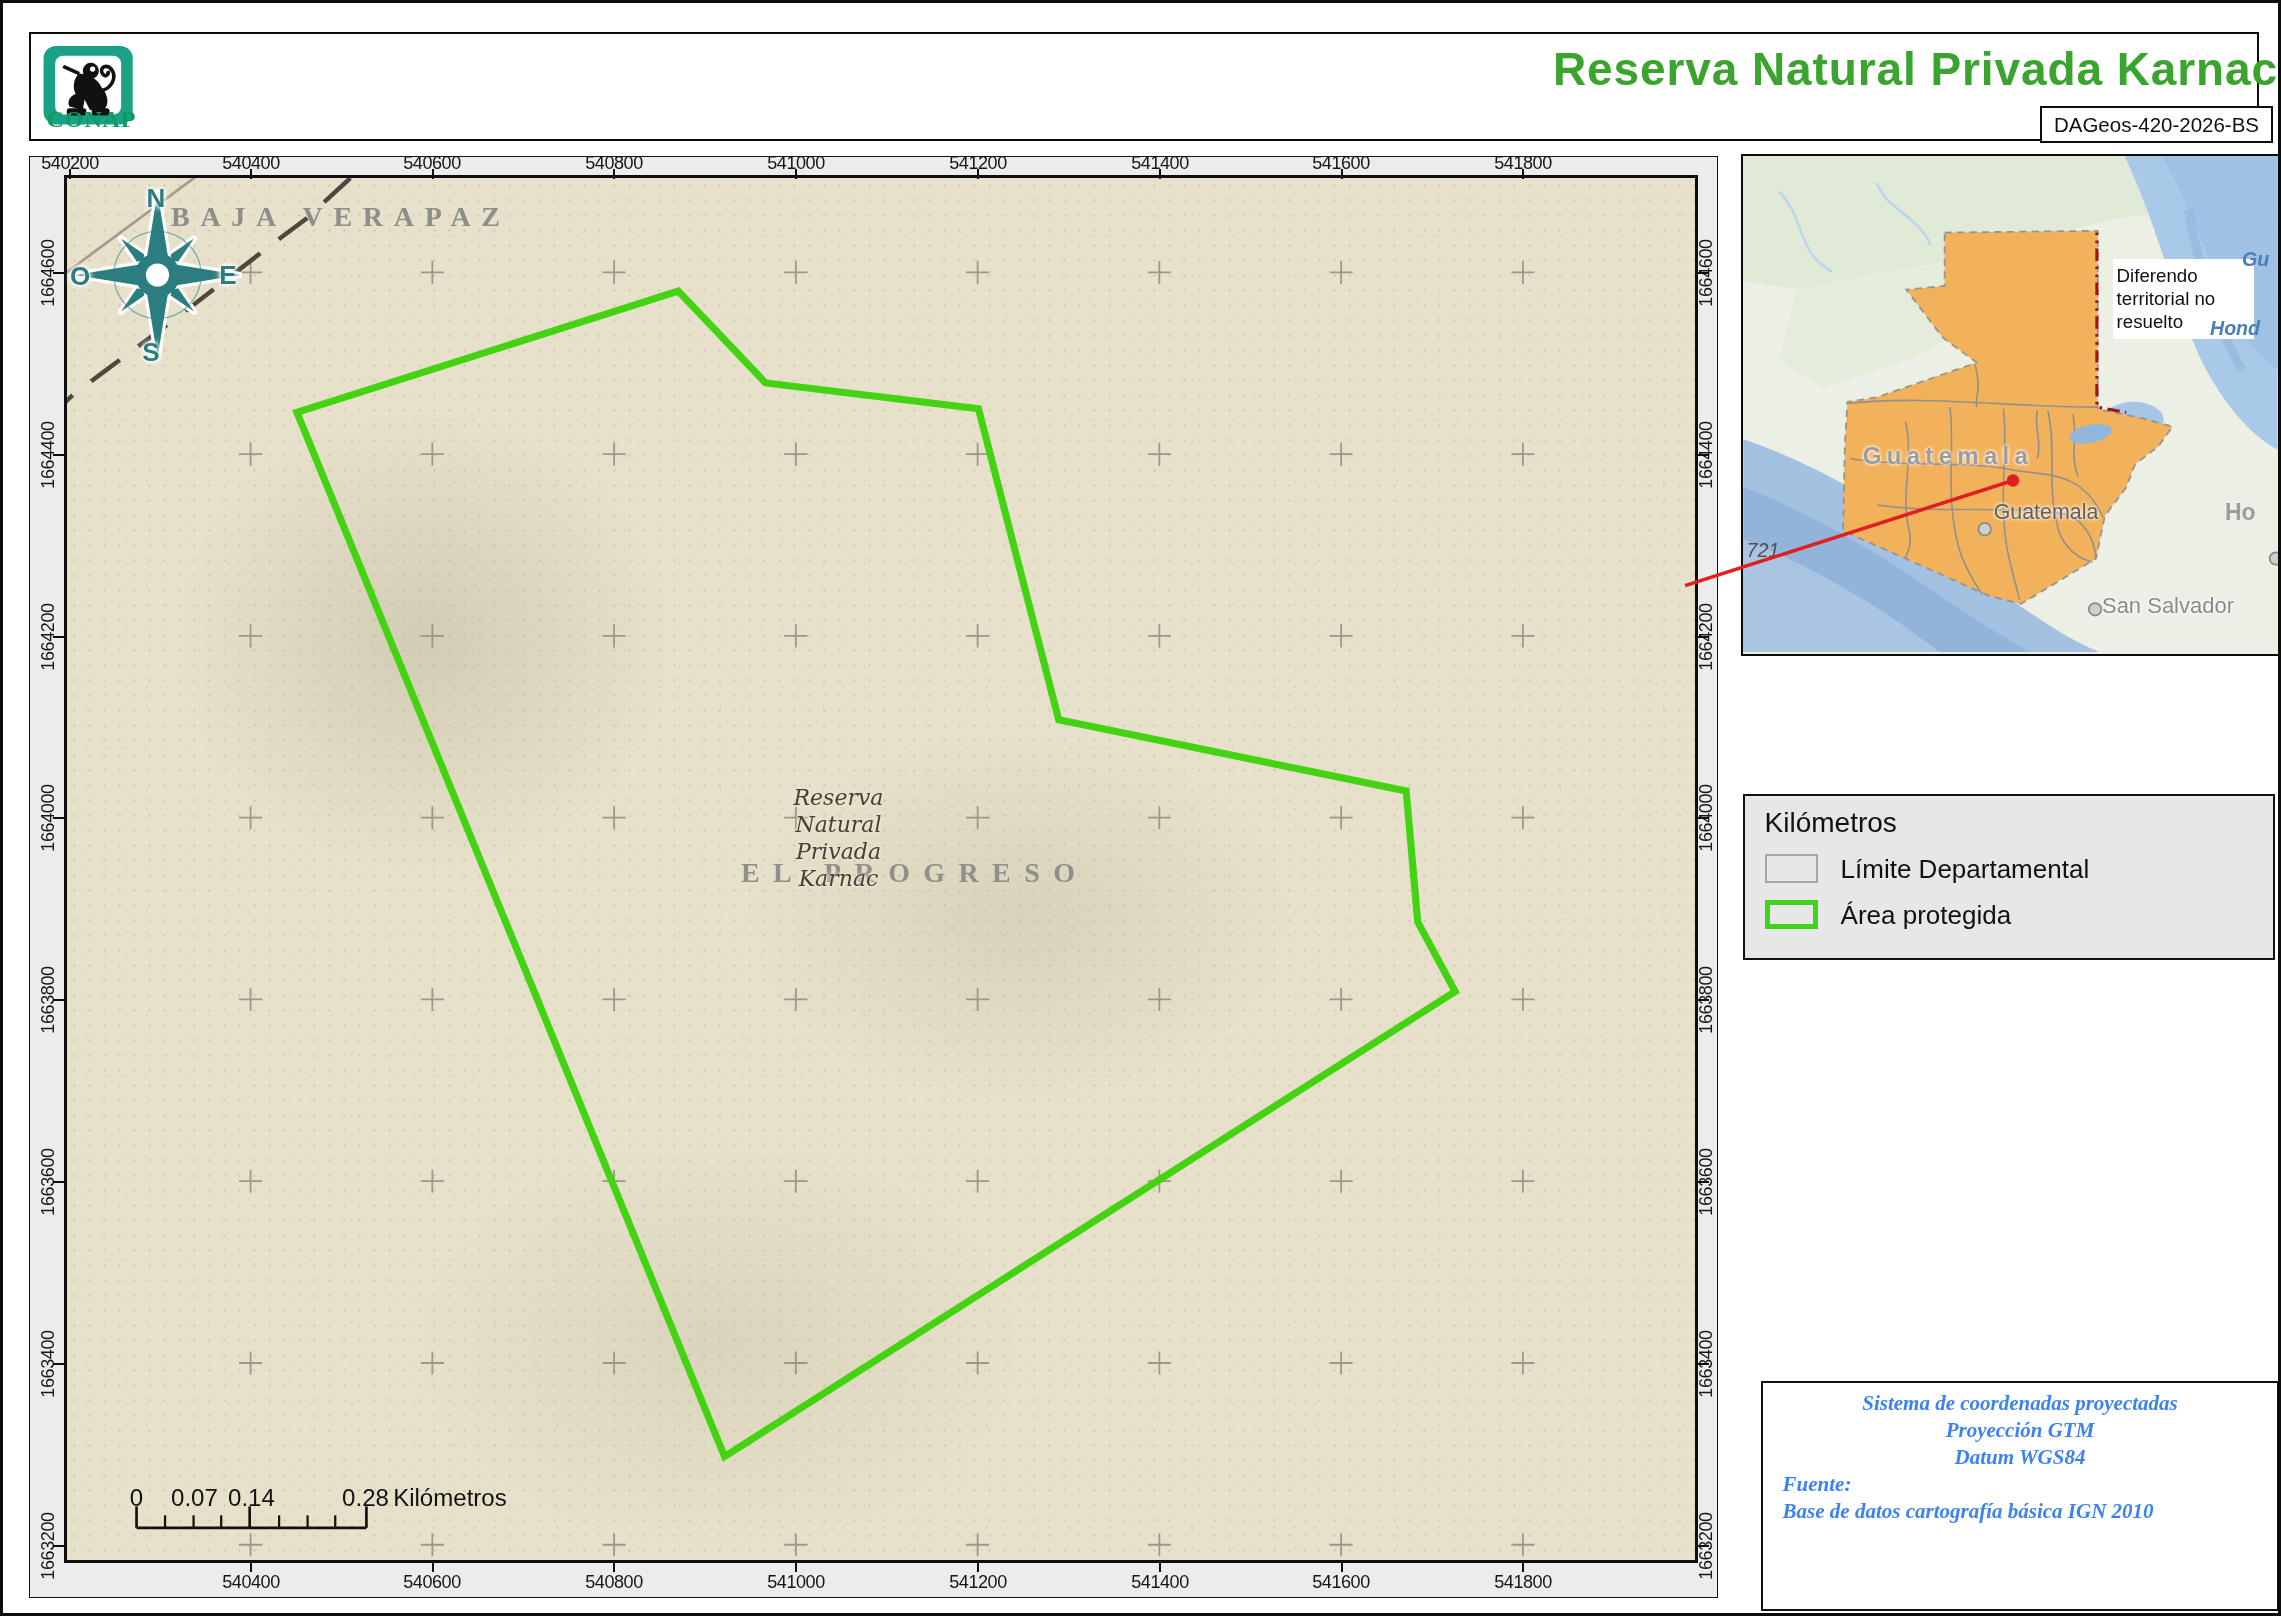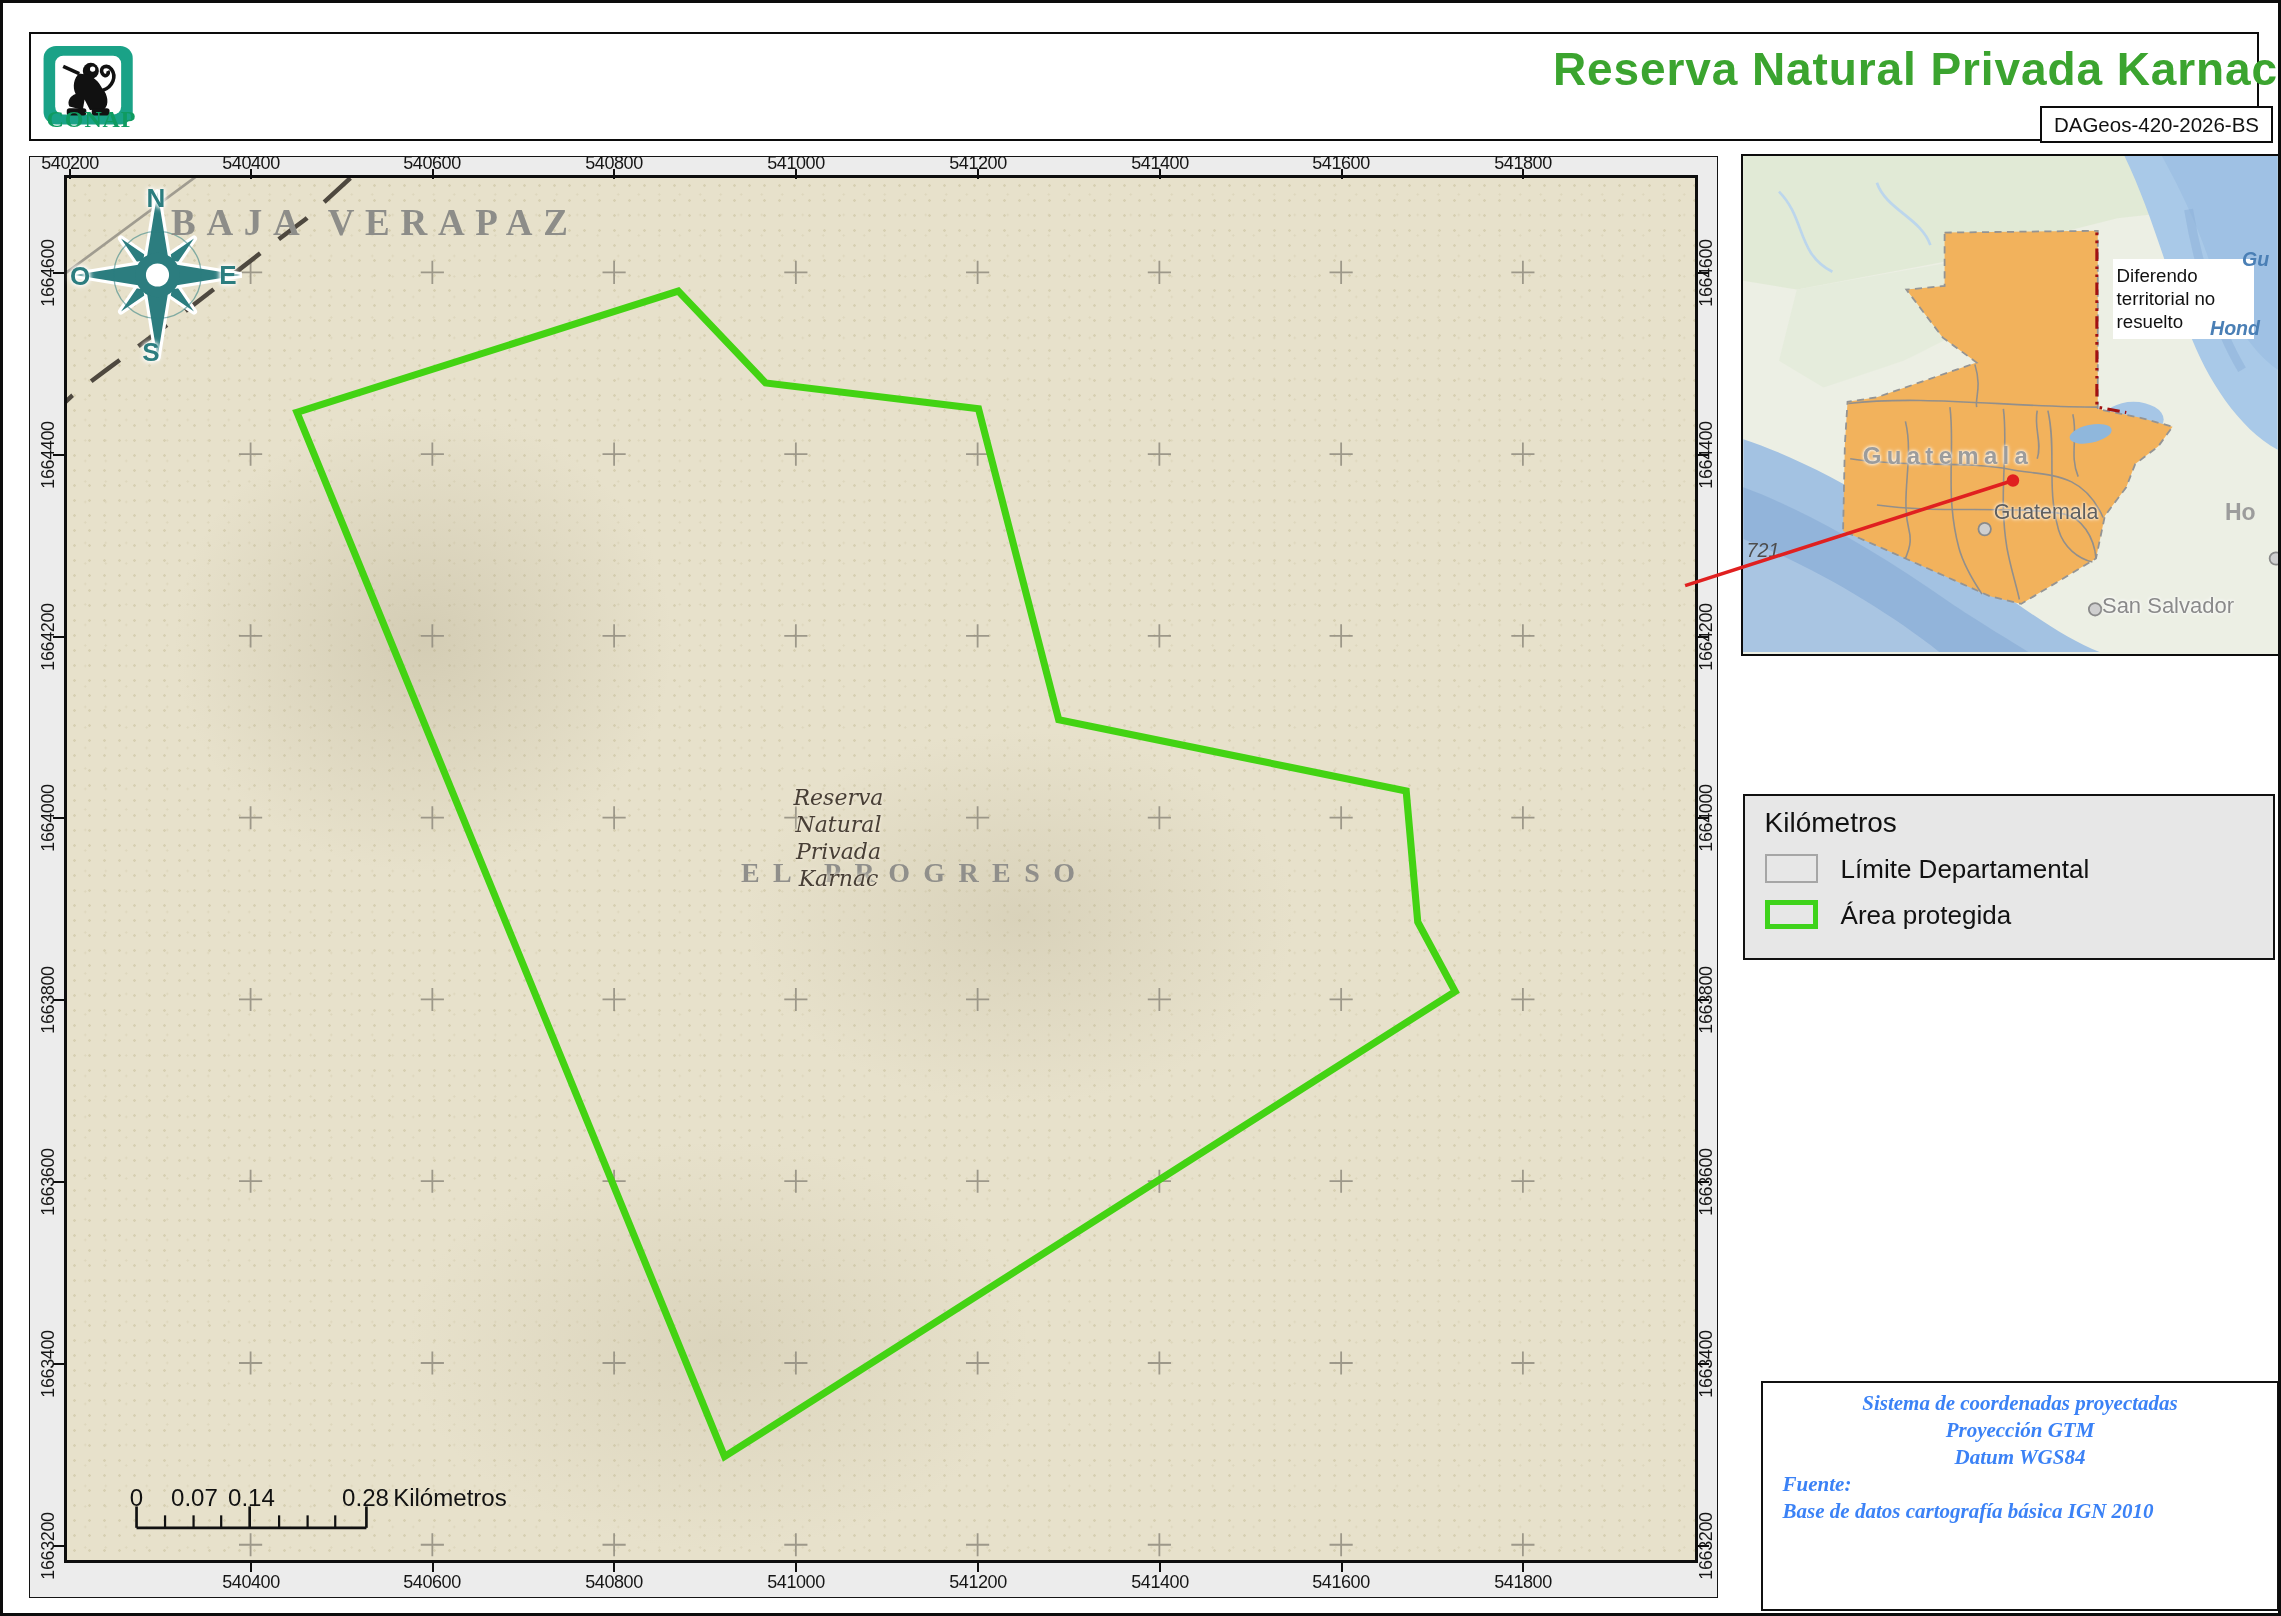--- a/index.html
+++ b/index.html
@@ -145,21 +145,21 @@
     </g>
     <circle cx="93" cy="100" r="49" fill="none" stroke="#2c7d7f" stroke-width="1.5" opacity="0.55"></circle>
     <circle cx="93" cy="100" r="25" fill="#2c7d7f"></circle>
     <circle cx="93" cy="100" r="13" fill="#ffffff"></circle>
   </svg>
   <div class="compass-letter" style="left:138px;top:180px;">N</div>
   <div class="compass-letter" style="left:210px;top:257px;">E</div>
   <div class="compass-letter" style="left:133px;top:334px;">S</div>
   <div class="compass-letter" style="left:62px;top:258px;">O</div>
 
-  <div class="region-label" style="left:168px;top:198px;font-size:37px;letter-spacing:10.7px;">BAJA VERAPAZ</div>
+  <div class="region-label" style="left:168px;top:198px;font-size:28px;letter-spacing:10.7px;">BAJA VERAPAZ</div>
   <div class="region-label" style="left:738px;top:854px;font-size:28px;letter-spacing:13.4px;color:#908f8b;">EL PROGRESO</div>
   <div id="reserve-label">
     <div>Reserva</div>
     <div>Natural</div>
     <div>Privada</div>
     <div>Karnac</div>
   </div>
 
   <div id="inset">
     <svg width="535" height="496" viewBox="0 0 600 557">

